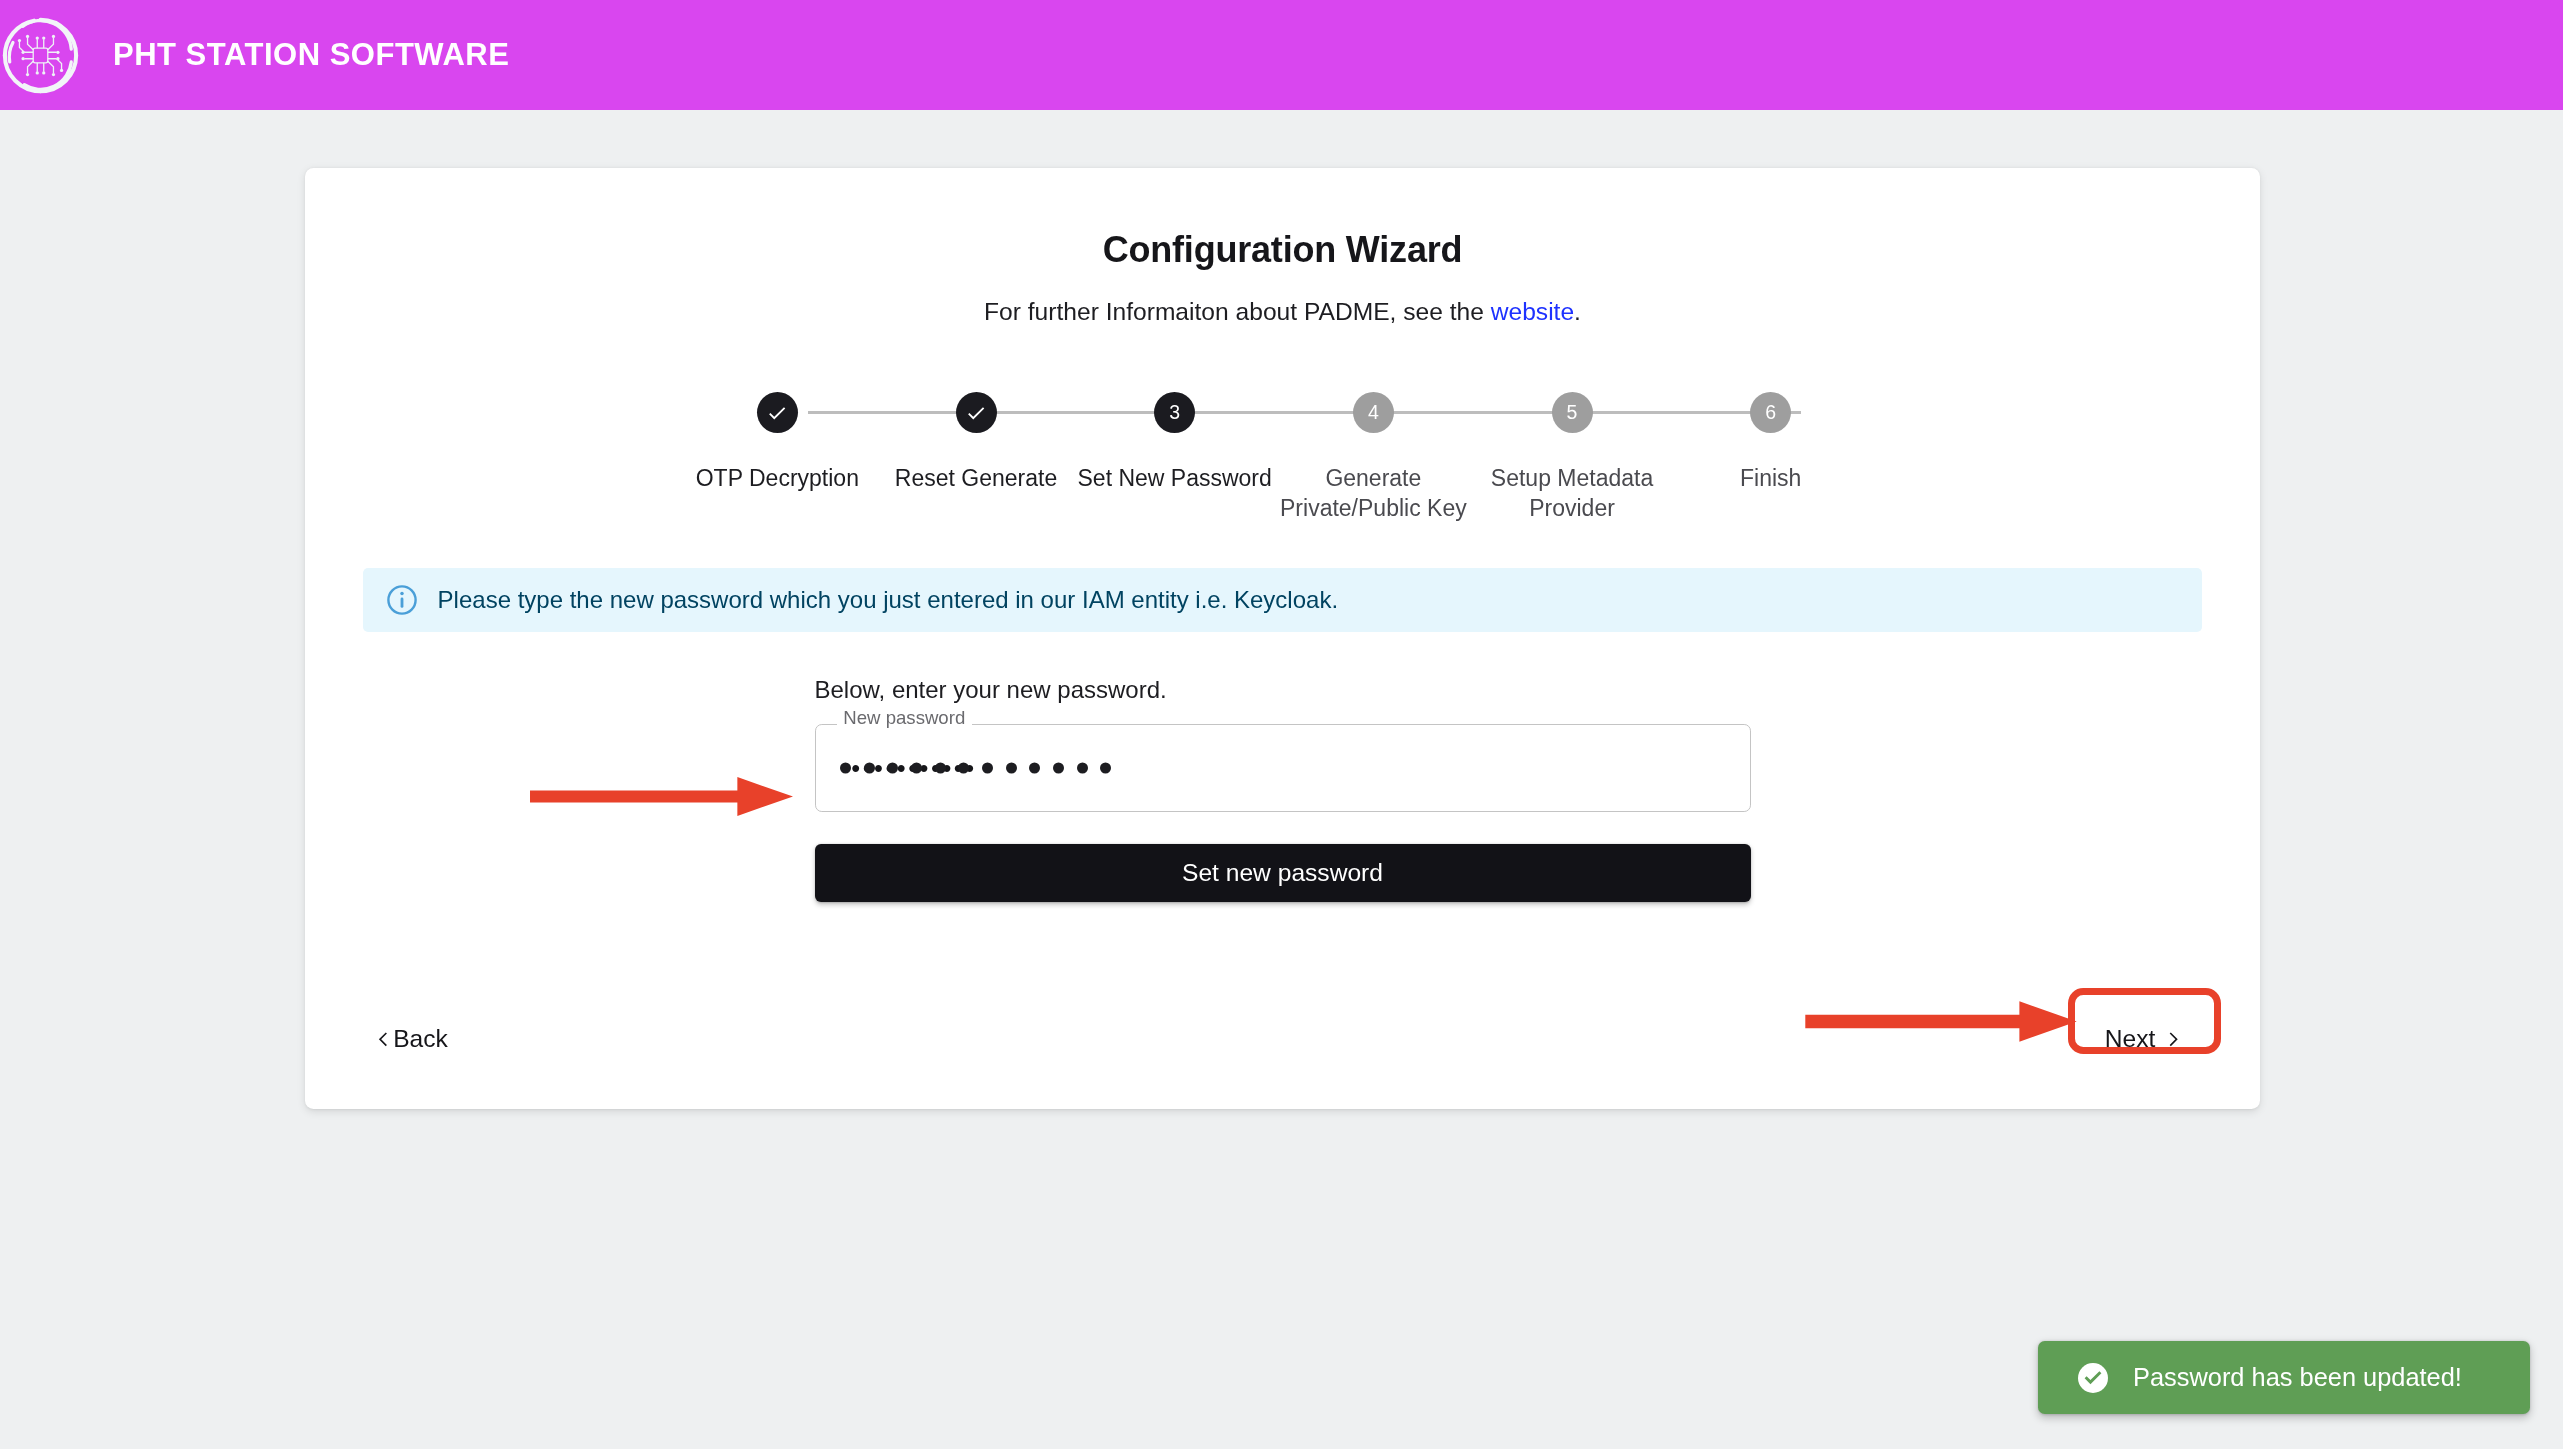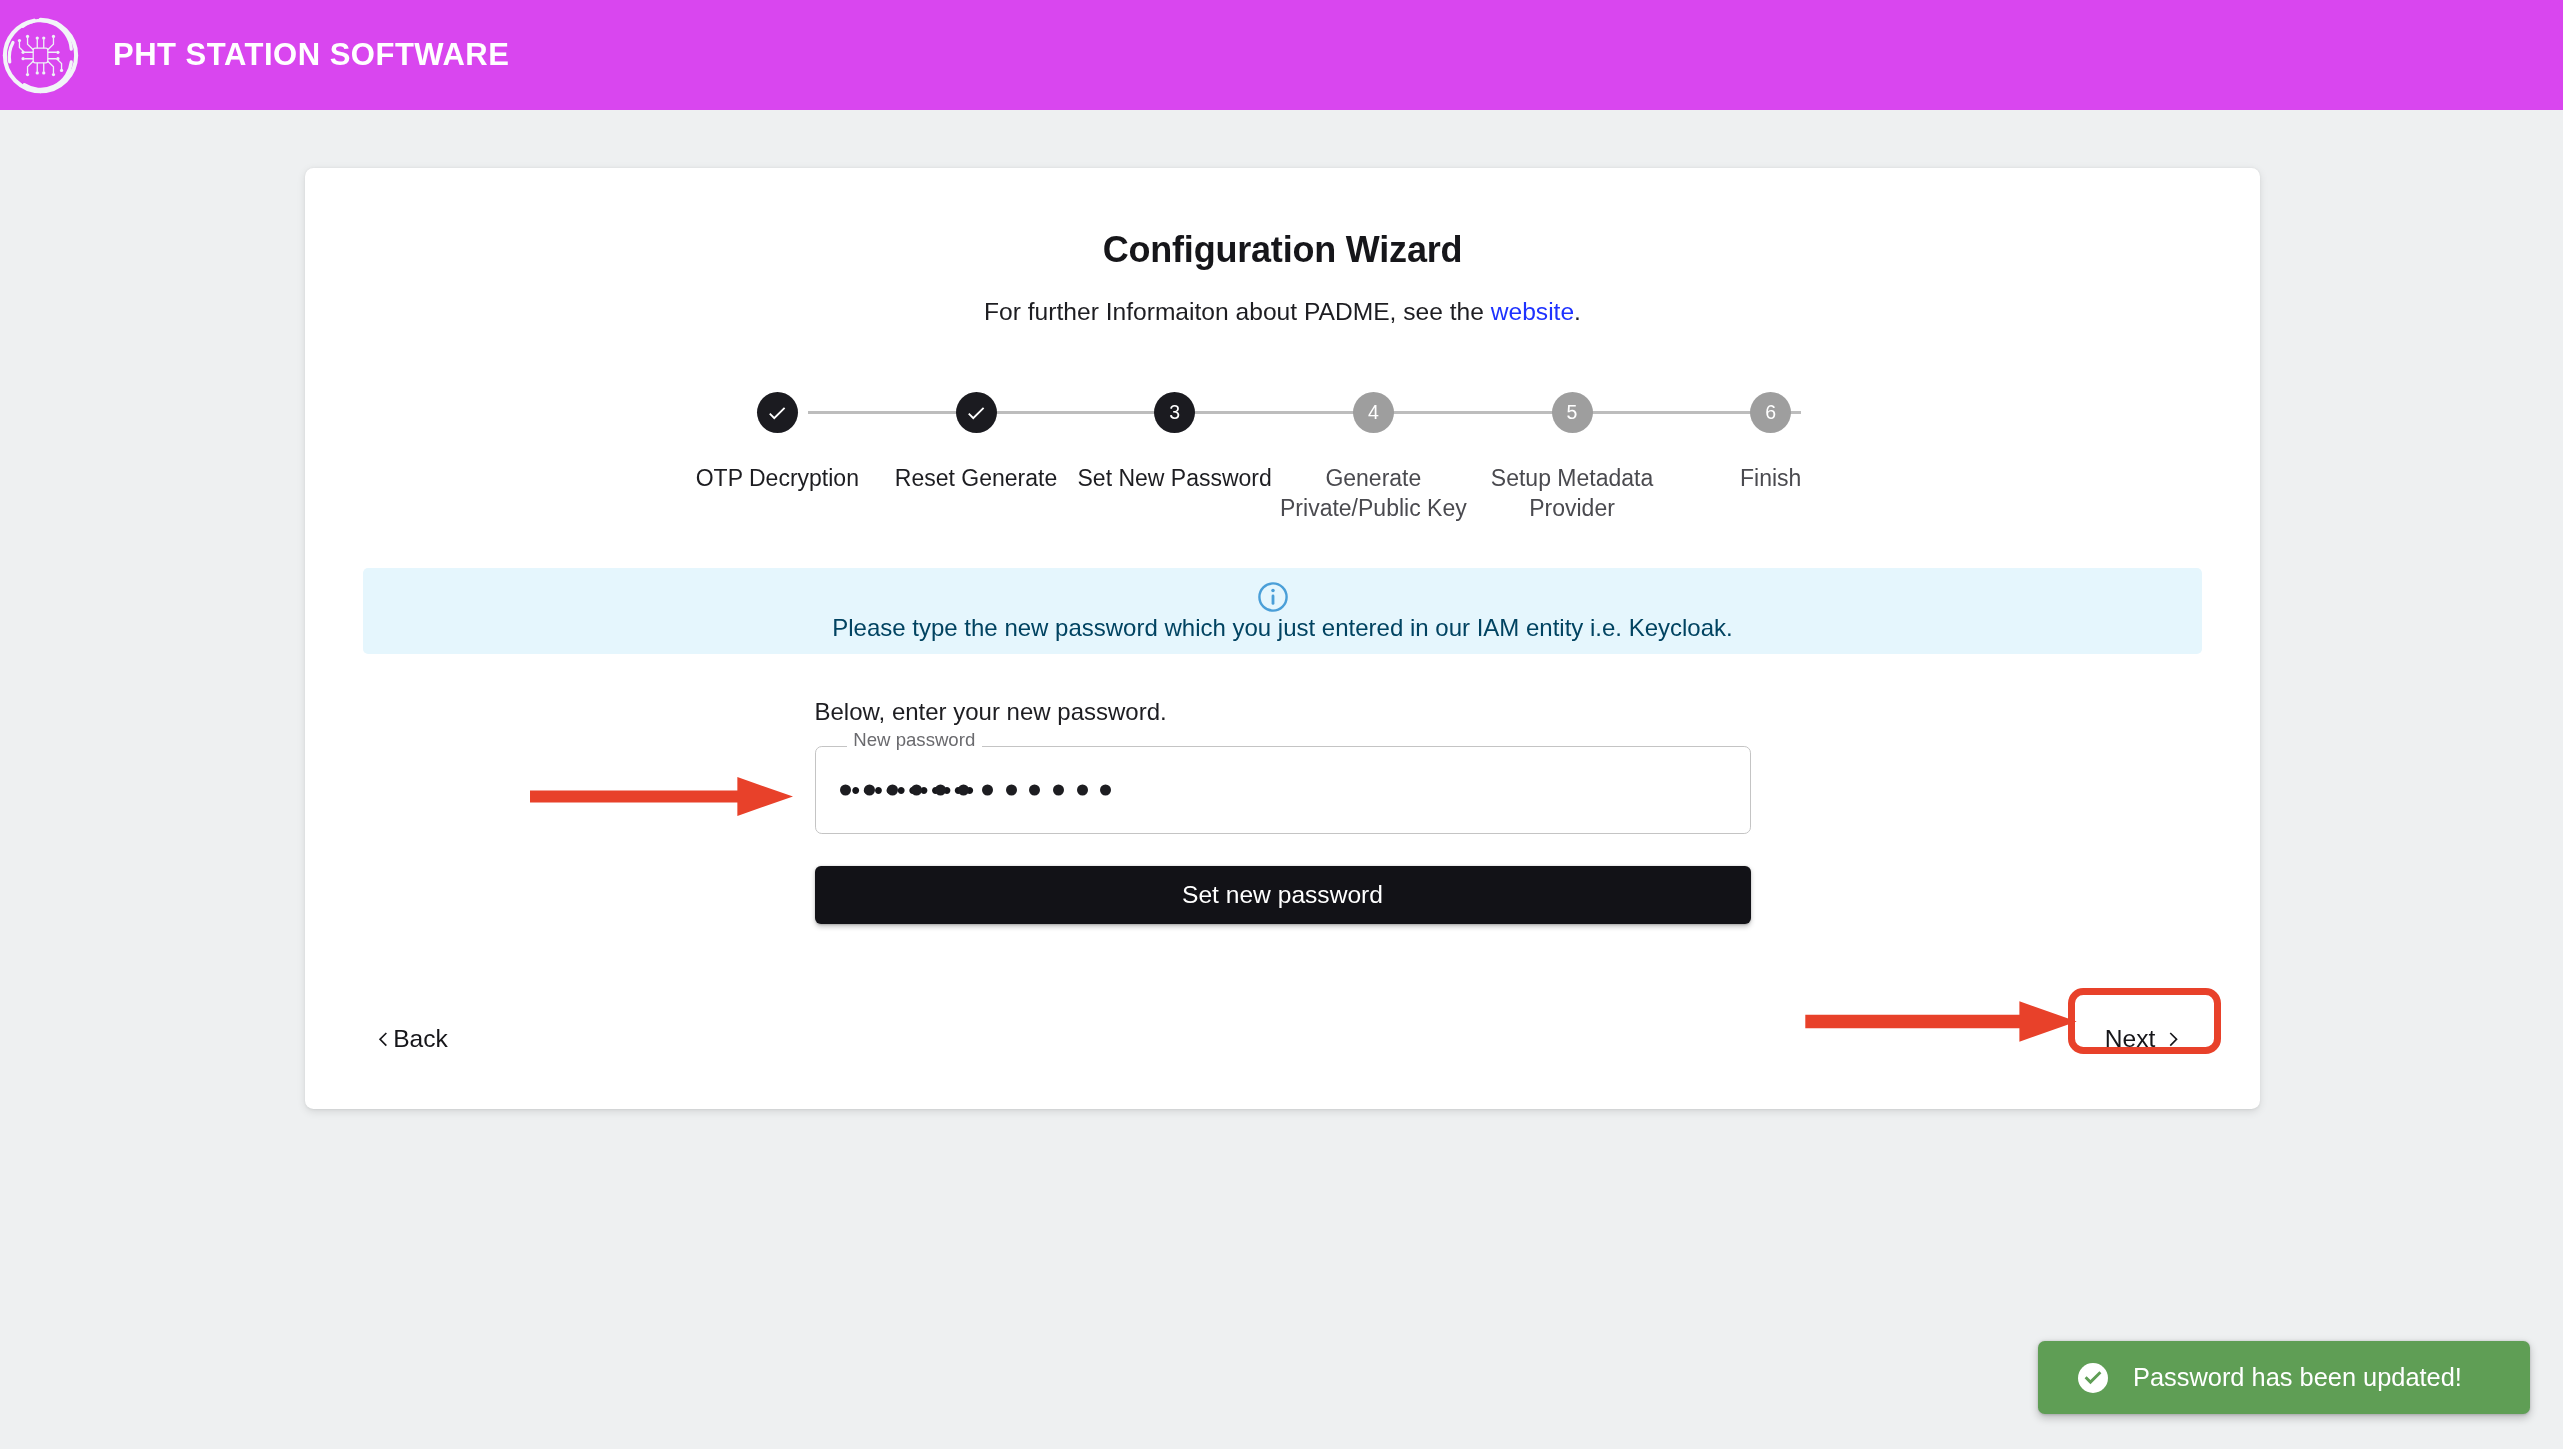--- a/index.html
+++ b/index.html
@@ -125,21 +125,20 @@
 
   
   .alert {
     margin: 44px 58px 0 58px;
     background: #e5f6fd;
     border-radius: 5.1px;
     min-height: 64px;
     display: flex;
     align-items: center;
     padding: 12px 22px;
-    flex-direction: column;
   }
   .alert-icon { width: 34px; height: 34px; flex: 0 0 34px; margin-right: 18.6px; }
   .alert-text {
     font-size: 24px;
     color: #014361;
     font-weight: 400;
   }
 
   
   .form-area {
@@ -159,21 +158,21 @@
   .tf-outline {
     position: absolute;
     inset: 0;
     border: 1.7px solid #c4c4c4;
     border-radius: 6.8px;
     pointer-events: none;
   }
   .tf-legend {
     position: absolute;
     top: -15.3px;
-    left: 32px;
+    left: 22px;
     background: #ffffff;
     padding: 0 6.8px;
     font-size: 18.6px;
     color: #6a6a6e;
     line-height: 1;
   }
   .tf-input {
     position: absolute;
     inset: 0;
     border: none;

